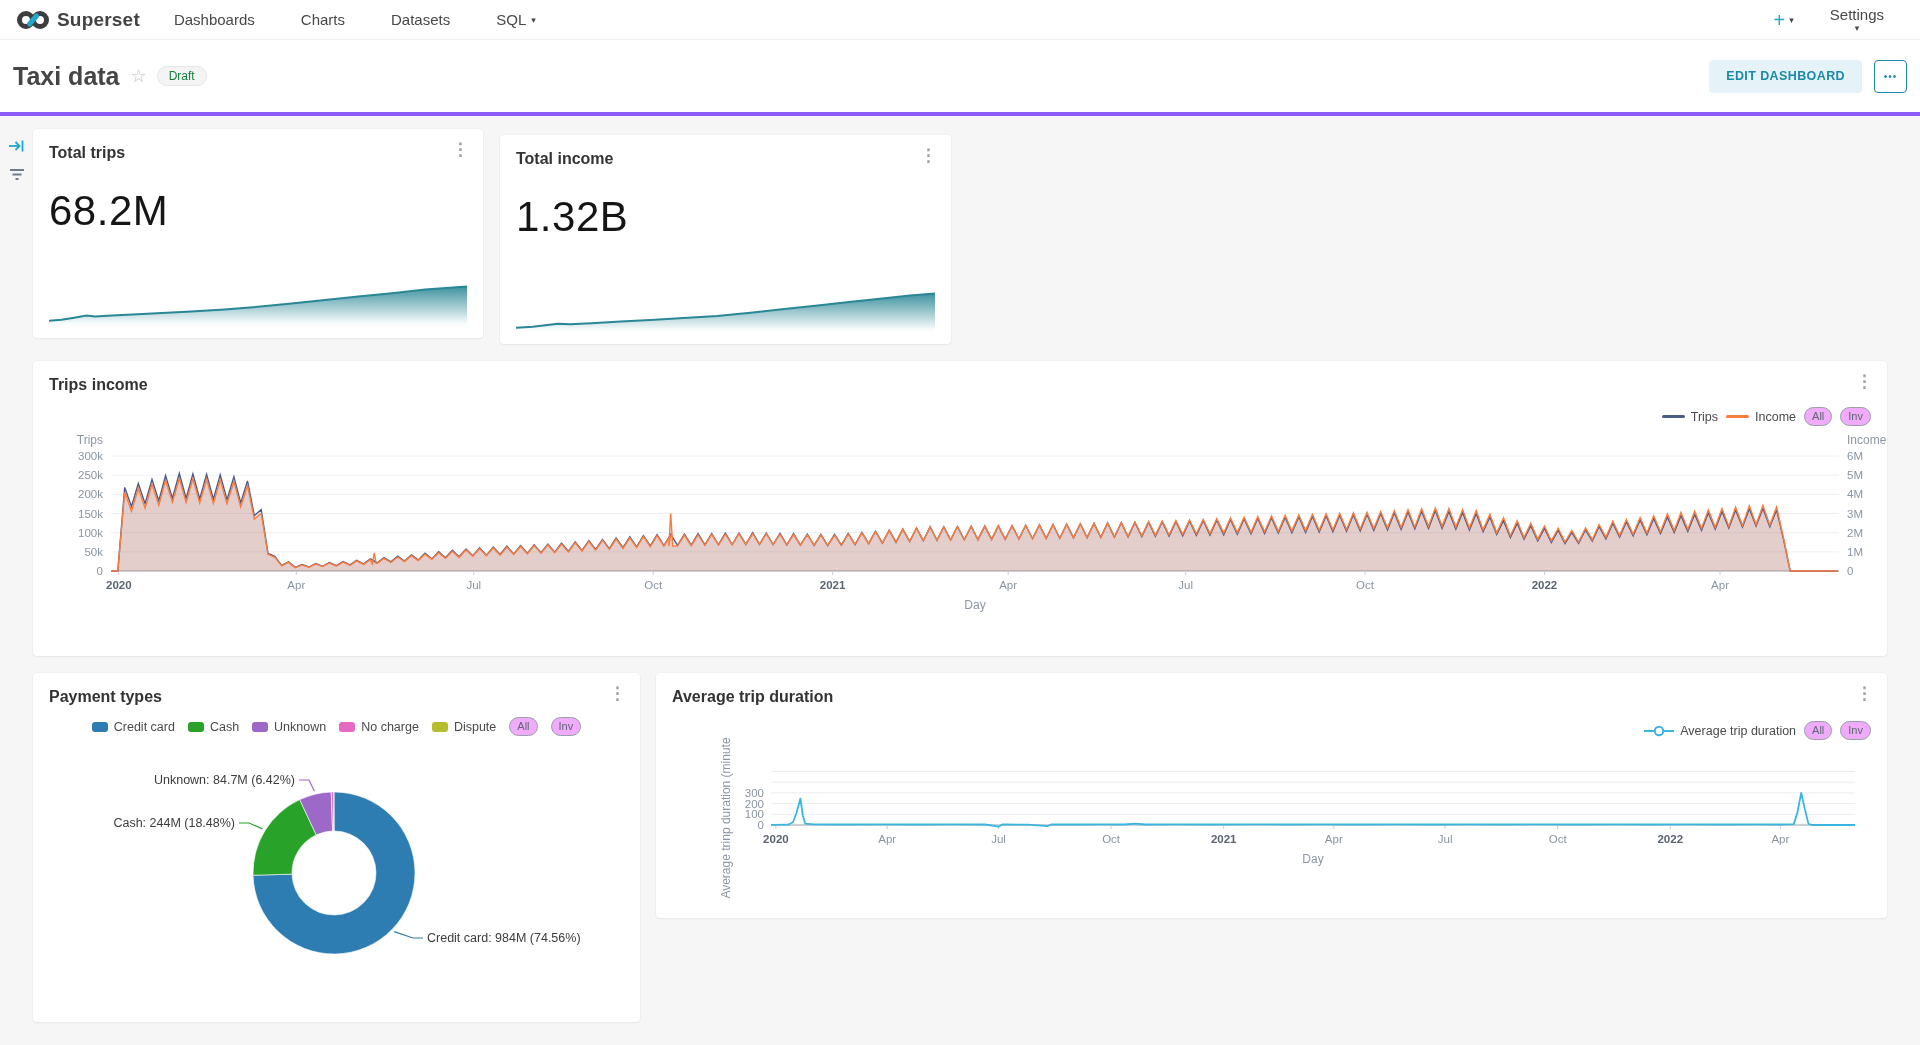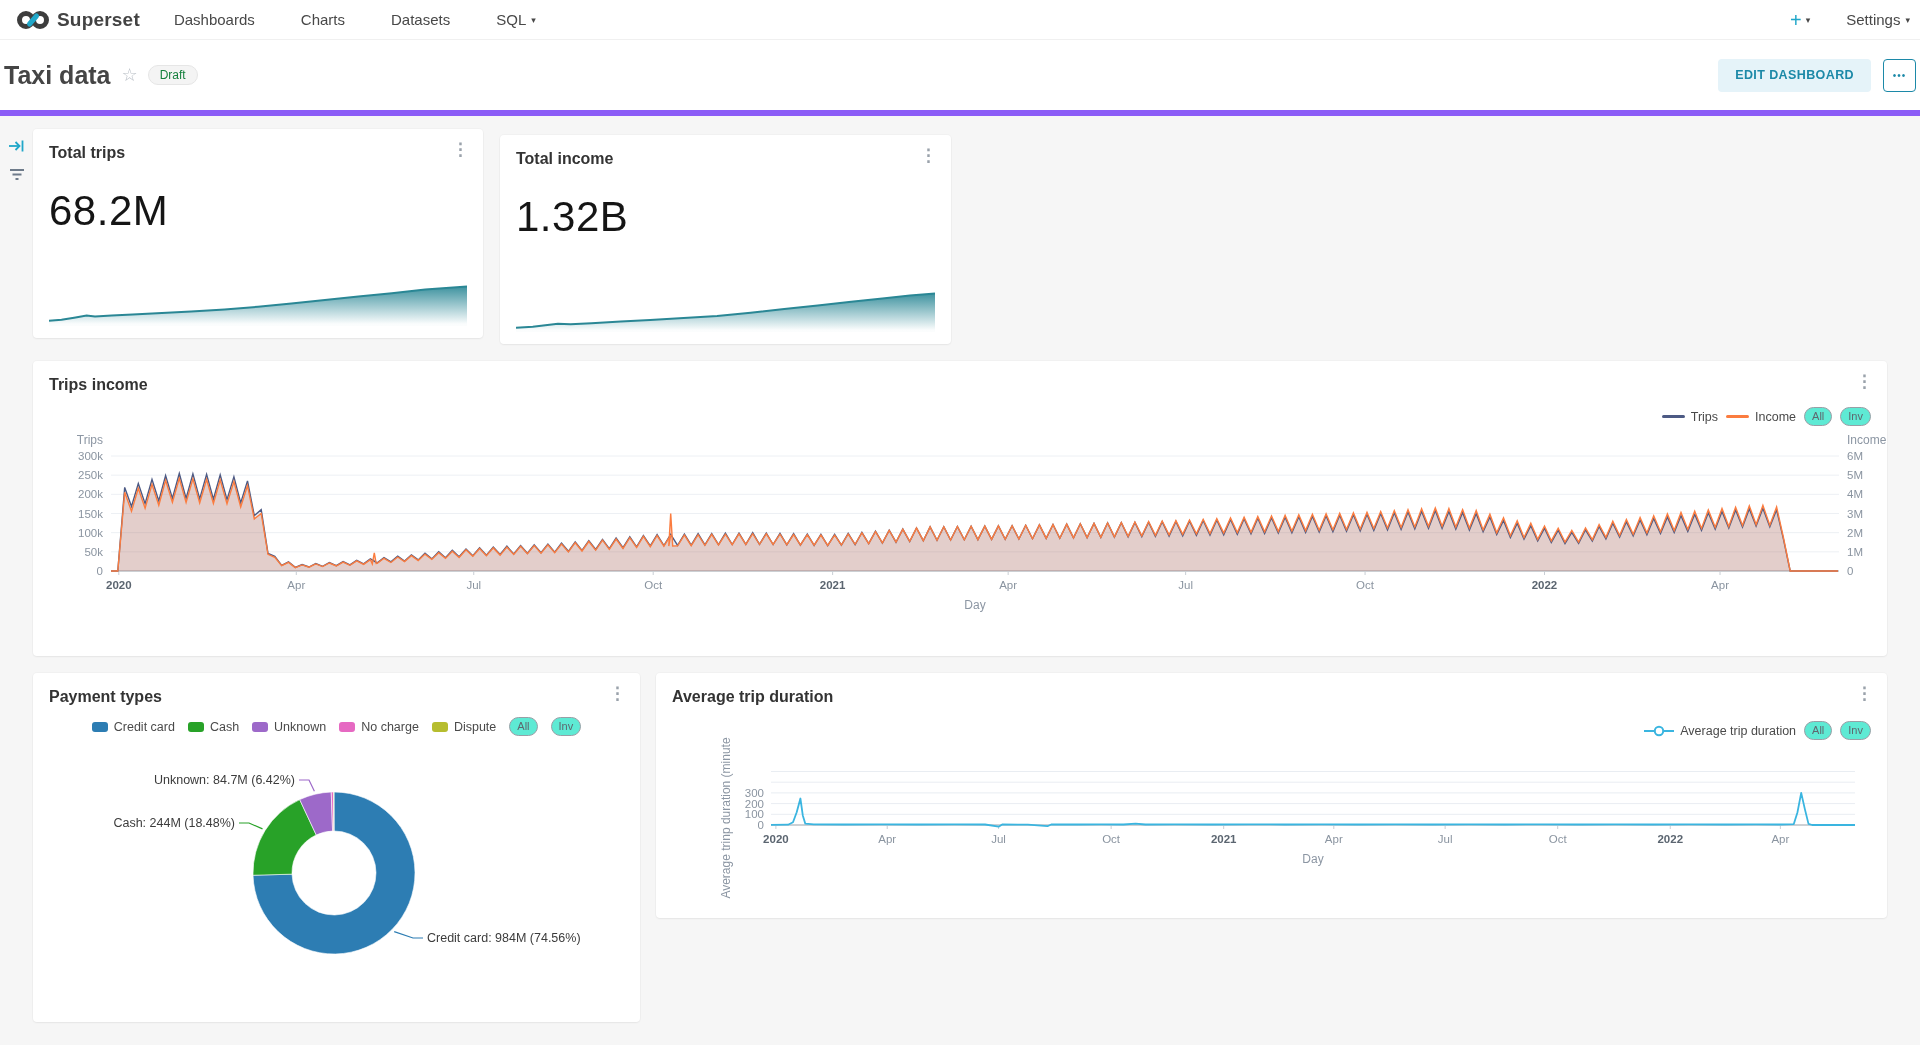--- a/index.html
+++ b/index.html
@@ -1,31 +1,31 @@
 <!DOCTYPE html>
 <html><head>
 <meta charset="utf-8">
 <style>
   * { box-sizing: border-box; }
   body { margin:0; width:1920px; height:1045px; font-family:"Liberation Sans",sans-serif; background:#f6f6f6; overflow:hidden; }
 
   
-  .navbar { height:40px; background:#fff; border-bottom:1px solid #f0f0f0; display:flex; align-items:center; padding:0 10px 0 16px; position:relative; z-index:3; }
+  .navbar { height:40px; background:#fff; border-bottom:1px solid #f0f0f0; display:flex; align-items:center; padding:0 36px 0 16px; position:relative; z-index:3; }
   .brand { display:flex; align-items:center; gap:7px; margin-right:34px; cursor:pointer; }
   .brand-name { font-size:19px; font-weight:700; color:#434343; letter-spacing:.2px; }
   .nav-items { display:flex; gap:46px; font-size:15px; color:#484848; }
   .nav-item { cursor:pointer; display:flex; align-items:center; gap:5px; }
   .caret { font-size:9px; color:#484848; }
   .nav-right { margin-left:auto; display:flex; align-items:center; gap:36px; }
   .plus-wrap { display:flex; align-items:center; gap:4px; cursor:pointer; }
   .plus-glyph { color:#20a7c9; font-size:20px; font-weight:500; line-height:1; }
-  .settings { display:flex; align-items:center; gap:5px; font-size:15px; color:#484848; cursor:pointer; }
+  .settings { display:flex; align-items:center; font-size:15px; color:#484848; cursor:pointer;flex-direction:column; }
 
   
-  .dash-header { height:76px; background:#fff; display:flex; align-items:center; padding:0 4px; border-bottom:6px solid #8b5cf6; position:relative; z-index:2; }
+  .dash-header { height:76px; background:#fff; display:flex; align-items:center; padding:0 13px; border-bottom:4px solid #8b5cf6; position:relative; z-index:2; }
   .dash-title { font-size:25px; font-weight:600; color:#454545; margin-right:11px; }
   .star { font-size:18px; color:#b9bfc6; margin-right:10px; cursor:pointer; }
   .draft { background:#f4f4f4; border:1px solid #e6e6e6; color:#15803d; font-size:12px; padding:2px 11px; border-radius:11px; }
   .header-right { margin-left:auto; display:flex; align-items:flex-start; gap:12px; }
   .edit-btn { background:#e5f3f9; color:#1c89a8; font-weight:700; font-size:12.5px; letter-spacing:.4px; padding:0 17px; height:33px; border-radius:4px; border:none; cursor:pointer; font-family:inherit; }
   .more-btn { width:33px; height:33px; border:1px solid #1c89a8; border-radius:4px; color:#1c89a8; background:#fff; font-size:10px; letter-spacing:1px; display:flex; align-items:center; justify-content:center; cursor:pointer; }
 
   
   .canvas { position:absolute; top:117px; left:0; width:1920px; height:928px; background:#f6f6f6; }
   .side-icon { position:absolute; cursor:pointer; }
@@ -33,21 +33,21 @@
   .card { position:absolute; background:#fff; border-radius:4px; box-shadow:0 1px 2px rgba(0,0,0,.05), 0 0 0 1px rgba(0,0,0,.02); }
   .card-title { position:absolute; top:15px; left:16px; font-size:16px; font-weight:600; color:#333; }
   .more-vert { position:absolute; top:12px; right:14px; font-size:17px; color:#9aa2ab; font-weight:700; cursor:pointer; line-height:1; }
   .big-number { position:absolute; top:58px; left:16px; font-size:42px; font-weight:500; color:#151515; letter-spacing:.5px; }
   .spark { position:absolute; left:16px; right:16px; bottom:12px; }
 
   .legend-row { position:absolute; display:flex; align-items:center; gap:8px; font-size:12.5px; color:#4a4a4a; }
   .legend-item { display:flex; align-items:center; gap:6px; cursor:pointer; }
   .legend-dash { width:23px; height:3px; border-radius:2px; }
   .legend-swatch { width:16px; height:10px; border-radius:3px; }
-  .pill { border:1px solid #989fa6; border-radius:10px; padding:0 7px; font-size:11px; color:#5f676f; line-height:17px; background:#5eead4; cursor:pointer; }
+  .pill { border:1px solid #989fa6; border-radius:10px; padding:0 7px; font-size:11px; color:#5f676f; line-height:17px; background:#f0abfc; cursor:pointer; }
   .pt-legend { left:0; right:0; top:44px; justify-content:center; gap:13px; }
 
   svg text { font-family:"Liberation Sans",sans-serif; }
   .tick { font-size:11.5px; fill:#8a94a0; }
   .tick-bold { font-size:11.5px; fill:#5b6570; font-weight:700; }
   .axis-title { font-size:12px; fill:#8c96a3; }
 </style>
 </head>
 <body>
 

